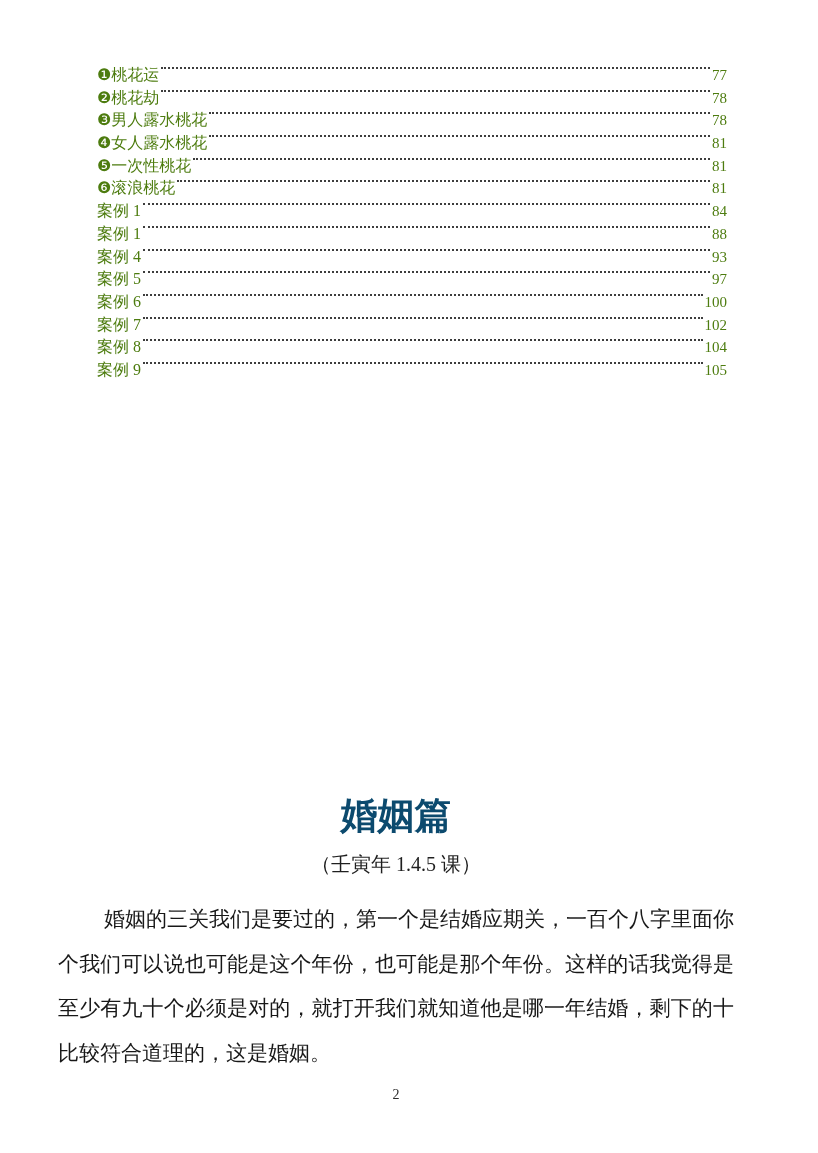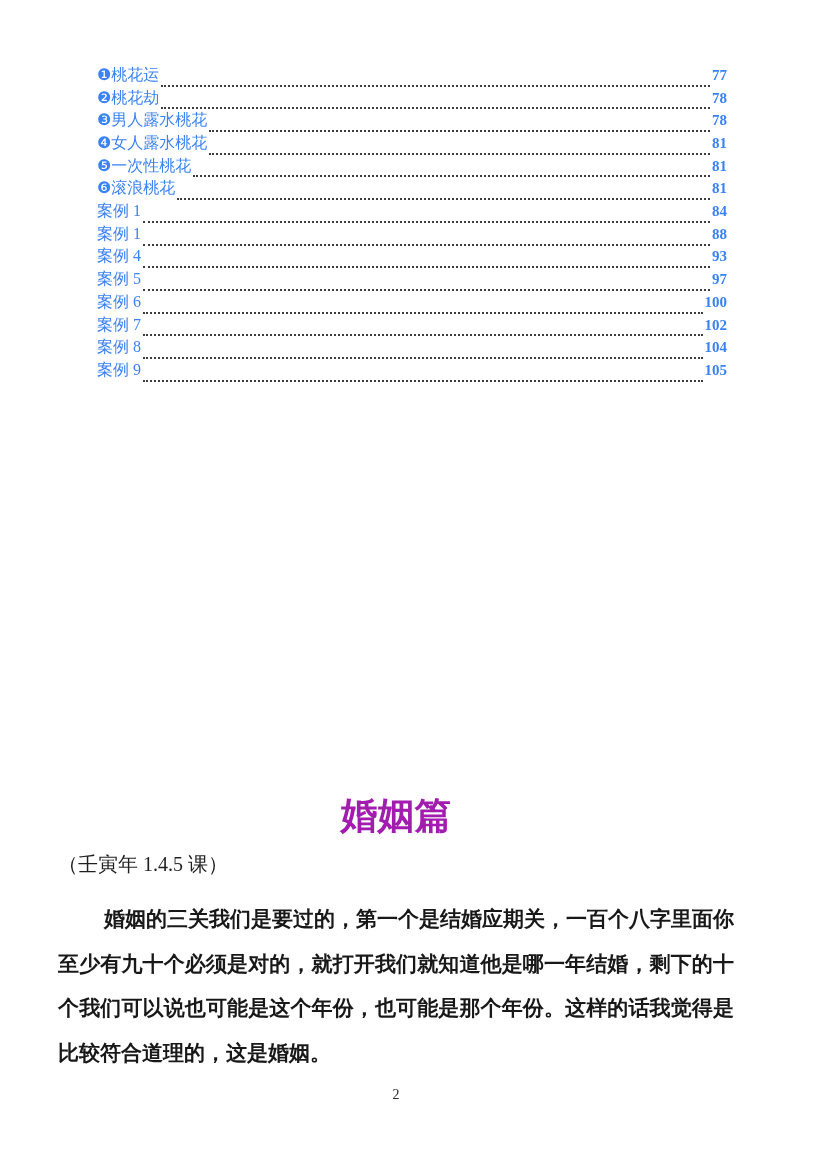--- a/index.html
+++ b/index.html
@@ -18,78 +18,77 @@
   }
   
   .toc {
     position: absolute;
     left: 97px;
     top: 64px;
     width: 630px;
   }
   .toc-row {
     display: flex;
-    align-items: flex-end;
+    align-items: flex-start;
     height: 22.7px;
     line-height: 22.7px;
     font-size: 16px;
-    color: #3b82f6;
+    color: #4d7c0f;
     cursor: pointer;
   }
   .toc-label {
     white-space: nowrap;
     flex: 0 0 auto;
   }
   .toc-dots {
     flex: 1 1 auto;
     height: 3px;
     margin: 0 2px;
     border-bottom: 2px dotted #3d3d3d;
   }
   .toc-page {
     white-space: nowrap;
     flex: 0 0 auto;
     font-size: 15px;
-    font-weight: bold;
   }
   
   .chapter-title {
     position: absolute;
     left: 58px;
     top: 769px;
     width: 676px;
     text-align: center;
     font-size: 37px;
     line-height: 44px;
     font-weight: 700;
-    color: #a21caf;
+    color: #0c4a6e;
   }
   .chapter-subtitle {
     position: absolute;
     left: 58px;
     top: 851px;
     width: 676px;
+    text-align: center;
     font-size: 20px;
     line-height: 26px;
     color: #1f1f1f;
   }
   
   .body-text {
     position: absolute;
     left: 58px;
     top: 897px;
     width: 676px;
     font-size: 21px;
     line-height: 44.5px;
     color: #181818;
   }
   .body-line {
     text-align: justify;
     text-align-last: justify;
-    font-weight: bold;
   }
   .body-line.first {
     text-indent: 46px;
   }
   .body-line.last {
     text-align-last: left;
   }
   
   .page-number {
     position: absolute;
@@ -194,22 +193,22 @@
   </div>
 </nav>
 
   <h1 class="chapter-title">婚姻篇</h1>
 
   <div class="chapter-subtitle">（壬寅年 1.4.5 课）</div>
 
   <div class="body-text" id="paragraph">
   <div class="body-line first">婚姻的三关我们是要过的，第一个是结婚应期关，一百个八字里面你</div>
 
+  <div class="body-line">个我们可以说也可能是这个年份，也可能是那个年份。这样的话我觉得是</div>
+
   <div class="body-line">至少有九十个必须是对的，就打开我们就知道他是哪一年结婚，剩下的十</div>
-
-  <div class="body-line">个我们可以说也可能是这个年份，也可能是那个年份。这样的话我觉得是</div>
 
   <div class="body-line last">比较符合道理的，这是婚姻。</div>
 </div>
 
   <div class="page-number">2</div>
 
 </div>
 
 </body></html>

